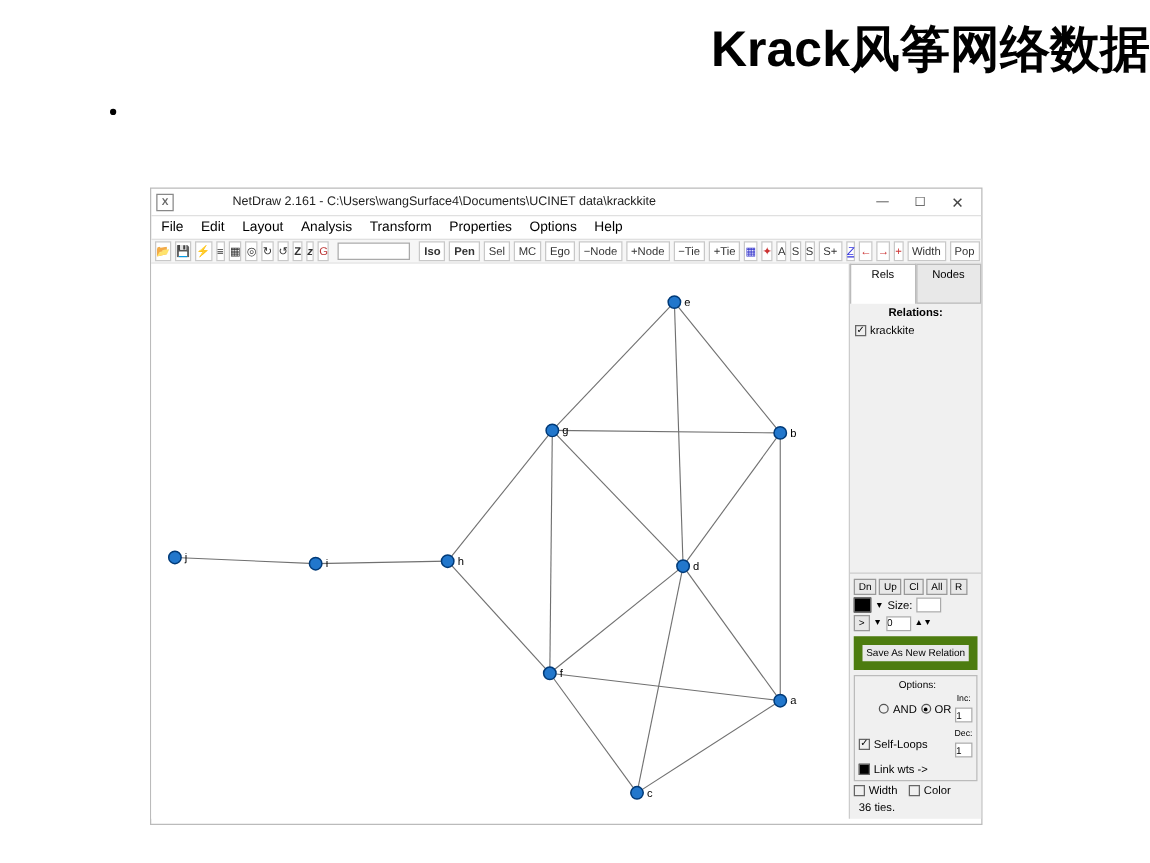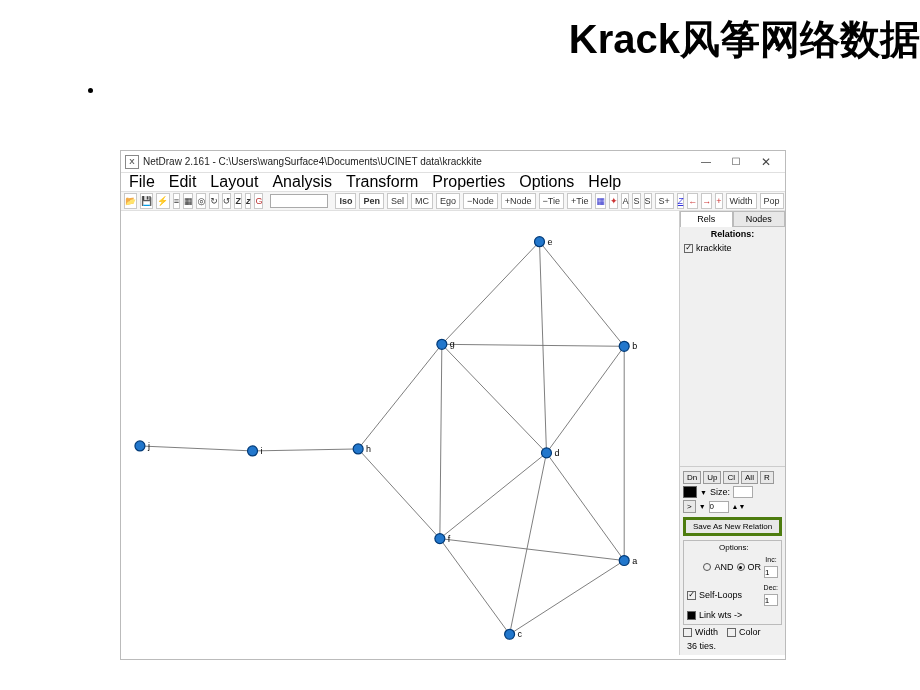--- a/index.html
+++ b/index.html
@@ -4,55 +4,55 @@
 <style>
   * { box-sizing: border-box; margin: 0; padding: 0; }
   body { width: 920px; height: 690px; background: #fff; font-family: Arial, "Microsoft YaHei", sans-serif; overflow: hidden; }
   .slide-title { font-size: 40px; font-weight: bold; text-align: right; margin-top: 12px; }
   .slide-bullet { font-size: 21px; margin: 10px 0 0 88px; }
   .bullet-dot { display: inline-block; width: 5px; height: 5px; background: #000; border-radius: 50%; margin-right: 18px; vertical-align: middle; }
 
   .app-window { position: absolute; left: 120px; top: 150px; width: 666px; height: 510px; border: 1px solid #bbb; background: #fff; font-family: "Segoe UI", Tahoma, sans-serif; font-size: 10px; }
   .titlebar { display: flex; align-items: center; height: 22px; padding: 0 4px; border-bottom: 1px solid #e0e0e0; }
   .titlebar-icon { width: 14px; height: 14px; margin-right: 4px; display: flex; align-items: center; justify-content: center; color: #666; font-weight: bold; border: 1px solid #888; font-size: 8px; }
-  .titlebar-title { flex: 1; font-size: 10px; color: #222; }
+  .titlebar-title { flex: 1; font-size: 10px; color: #222; margin-left: 43px; }
   .win-btn { width: 30px; height: 18px; display: flex; align-items: center; justify-content: center; font-size: 10px; color: #444; }
   .win-btn.close-btn { font-size: 12px; }
 
   .menubar { display: flex; height: 18px; align-items: center; padding: 0 2px; gap: 2px; }
-  .menu-item { padding: 1px 6px; font-size: 16px; }
+  .menu-item { padding: 1px 6px; font-size: 11px; }
 
   .toolbar { display: flex; align-items: center; height: 20px; padding: 0 2px; border-top: 1px solid #e0e0e0; border-bottom: 1px solid #e0e0e0; background: #f6f6f6; gap: 1px; overflow: hidden; white-space: nowrap; }
   .tbtn { width: 16px; height: 16px; border: 1px solid #c8c8c8; background: #fff; display: inline-flex; align-items: center; justify-content: center; font-size: 9px; font-family: Arial; color: #333; margin: 0 1px; }
   .tbtn-wide { width: auto; padding: 0 3px; }
   .tsep { width: 1px; height: 14px; background: #c8c8c8; margin: 0 2px; }
   .tinput { width: 58px; height: 14px; border: 1px solid #aaa; font-size: 9px; }
 
   .workspace { position: relative; height: 444px; display: flex; }
   .canvas { flex: 1; position: relative; background: #fff; border-right: 1px solid #ccc; }
   .canvas svg { width: 100%; height: 100%; }
   .node-c { fill: #2277cc; stroke: #003a78; stroke-width: 1.2; }
   .edge-l { stroke: #707070; stroke-width: 0.9; }
   .node-label { font: 9px Arial; fill: #000; }
 
   .sidepanel { width: 105px; background: #f0f0f0; display: flex; flex-direction: column; font-size: 9px; }
-  .tabs { display: flex; height: 16px; }
+  .tabs { display: flex; height: 32px; }
   .tab { flex: 1; text-align: center; border: 1px solid #bbb; background: #e8e8e8; line-height: 14px; }
   .tab.active { background: #fff; border-bottom: none; }
   .rel-label { padding: 2px 4px; font-weight: bold; text-align: center; }
   .rel-item { padding: 2px 4px; display: flex; align-items: center; gap: 3px; }
   .chk { width: 9px; height: 9px; border: 1px solid #666; display: inline-flex; align-items: center; justify-content: center; font-size: 8px; line-height: 1; }
 
   .bottom-ctrl { margin-top: auto; padding: 2px 3px; border-top: 1px solid #ccc; }
   .btnrow { display: flex; gap: 2px; margin: 2px 0; }
   .sbtn { border: 1px solid #999; background: #e8e8e8; padding: 1px 3px; font-size: 8px; }
   .row-flex { display: flex; align-items: center; gap: 3px; margin: 2px 0; }
   .swatch { width: 14px; height: 12px; background: #000; border: 1px solid #666; }
   .sm-input { width: 20px; height: 12px; border: 1px solid #aaa; font-size: 8px; }
-  .savebtn { width: 100%; padding: 2px; margin: 2px 0; border: 3px solid #4d7c0f; background: #e8e8e8; font-size: 8px; }
+  .savebtn { width: 100%; padding: 2px; margin: 2px 0; border: 7px solid #4d7c0f; background: #e8e8e8; font-size: 8px; }
   .opt-group { border: 1px solid #bbb; padding: 2px 3px; margin: 2px 0; }
   .opt-title { font-size: 8px; margin-bottom: 2px; margin-left: 32px; }
   .radio { width: 8px; height: 8px; border: 1px solid #555; border-radius: 50%; display: inline-block; position: relative; }
   .radio.on::after { content: ""; position: absolute; inset: 1.5px; background: #000; border-radius: 50%; }
   .status { padding: 2px 4px; font-size: 9px; }
 </style>
 </head>
 <body>
 
 <div class="slide-title">Krack风筝网络数据</div>

